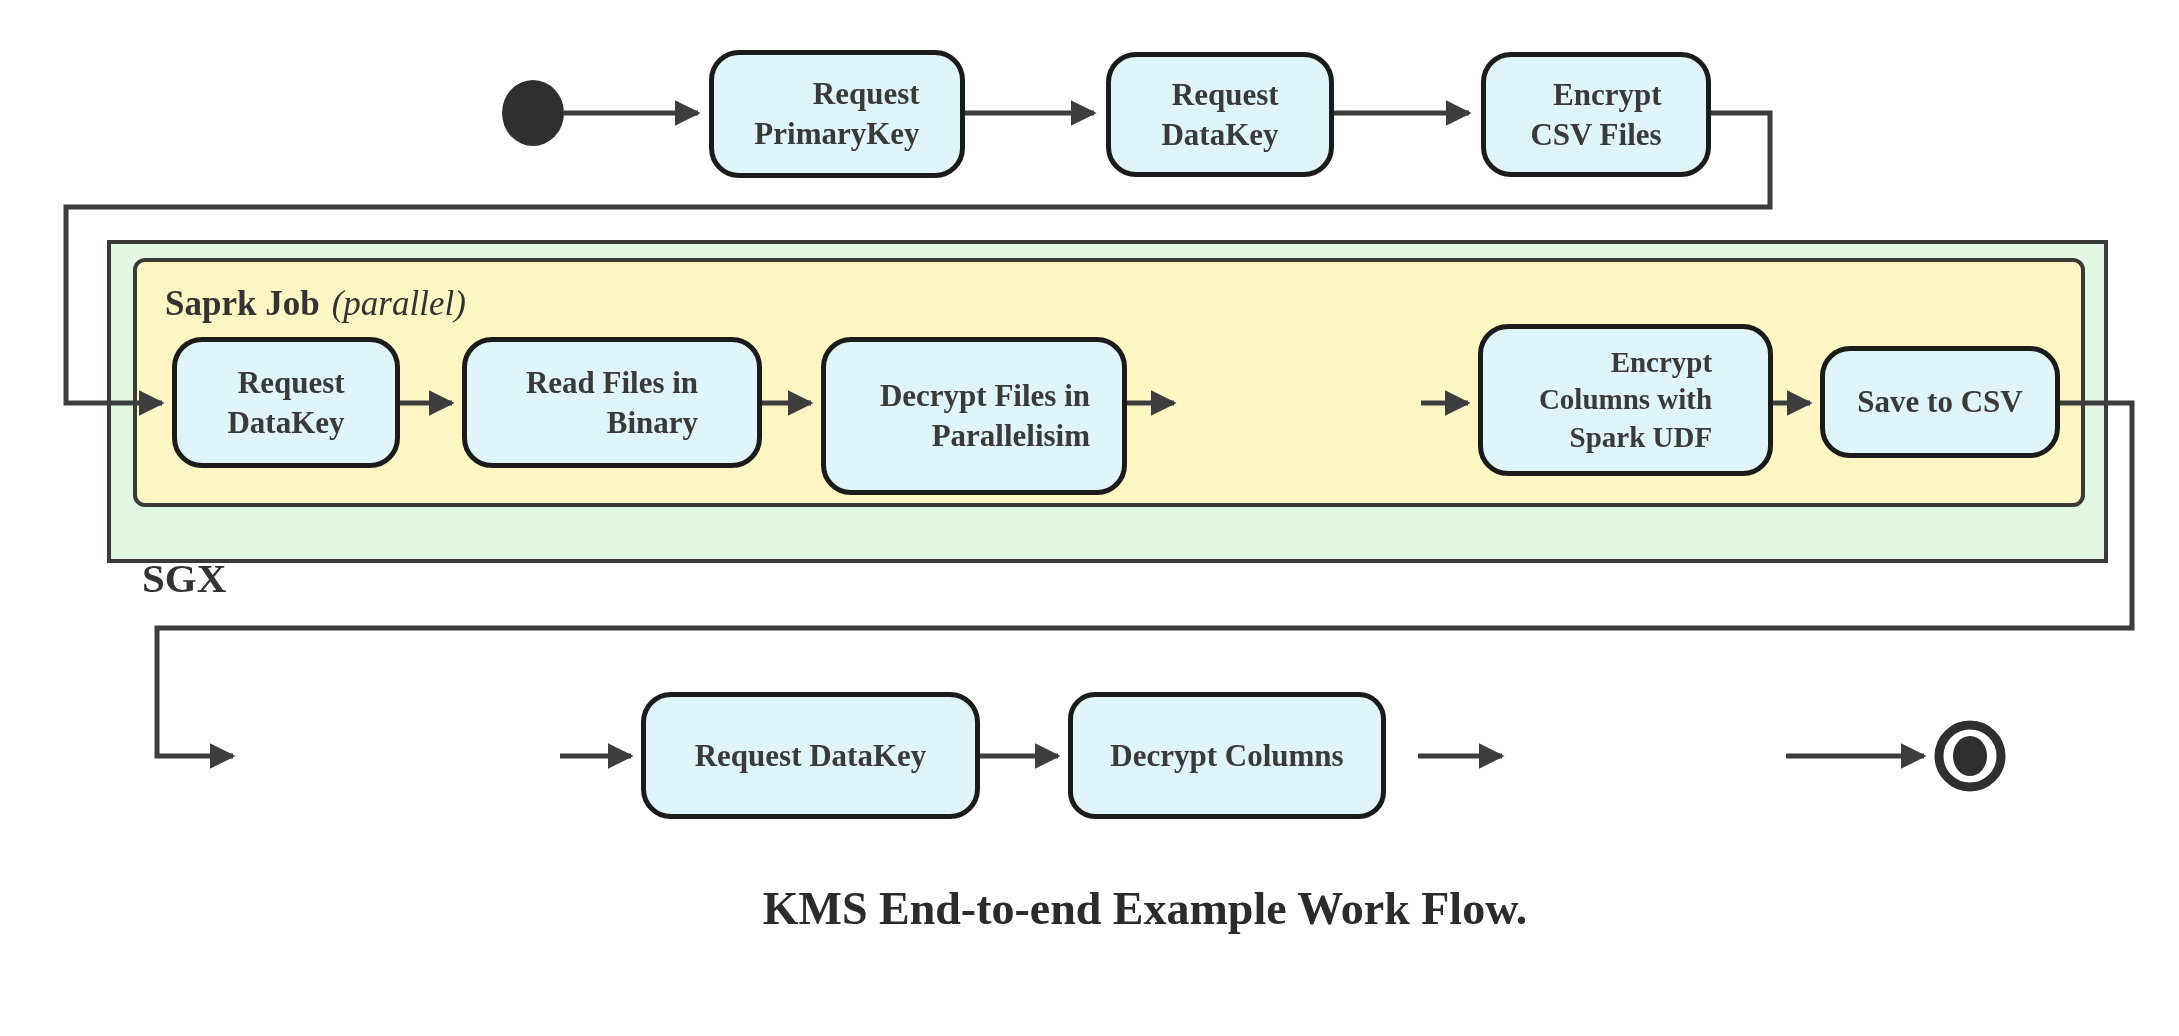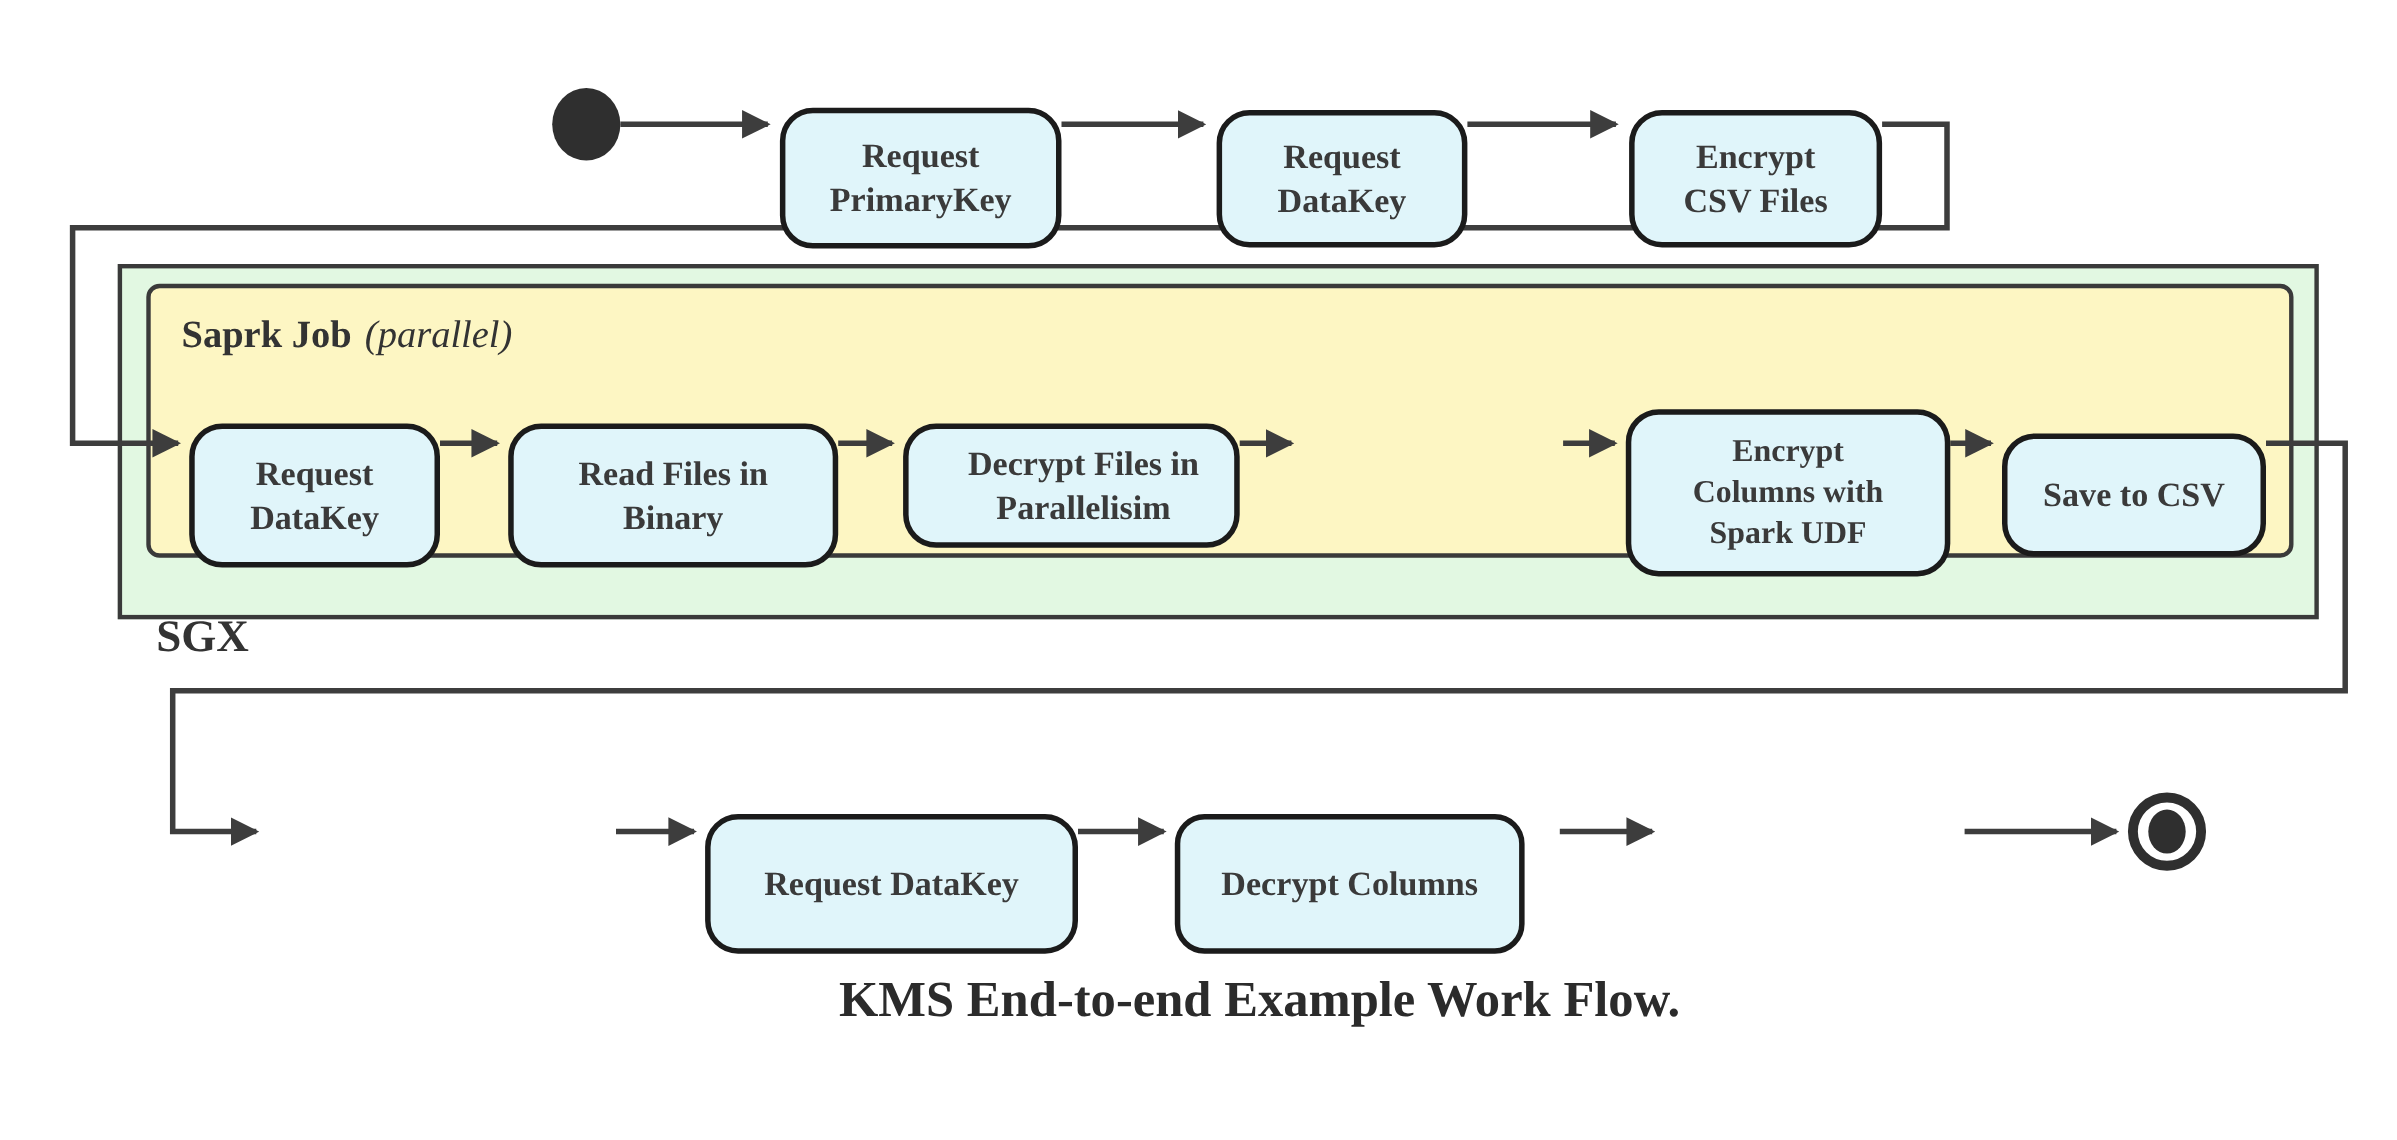--- a/index.html
+++ b/index.html
@@ -35,24 +35,23 @@
     position: absolute; left: 142px; top: 514px; z-index: 5;
     font-size: 41px; font-weight: bold; color: #333333; margin-top: 40px;
   }
   .wires { position: absolute; left: 0; top: 0; z-index: 3; }
   .node {
     position: absolute; box-sizing: border-box; z-index: 4;
     background: #e0f5fa;
     border: 5px solid #1b1b1b;
     border-radius: 30px;
     display: flex; align-items: center; justify-content: center;
-    text-align: center;
+    text-align: right;
     font-weight: bold; font-size: 31px; line-height: 1.28;
     color: #3a3a3a;
-    margin-top: 48px;
   }
   .node-label { white-space: pre-line; }
   .caption {
     position: absolute; left: 1124px; top: 882px; transform: translateX(-50%);
     z-index: 5; white-space: nowrap;
     font-size: 46px; font-weight: bold; color: #2b2b2b; margin-left: 21px;
   }
 </style>
 </head>
 <body>
@@ -111,21 +110,21 @@
   </div>
 
   <div class="node" style="left:172px; top:337px; width:228px; height:131px;">
     <span class="node-label">Request
 DataKey</span>
   </div>
   <div class="node" style="left:462px; top:337px; width:300px; height:131px;">
     <span class="node-label">Read Files in
 Binary</span>
   </div>
-  <div class="node" style="left:821px; top:337px; width:306px; height:113px;padding-left:22px;">
+  <div class="node" style="left:821px; top:337px; width:306px; height:158px;padding-left:22px;">
     <span class="node-label">Decrypt Files in
 Parallelisim</span>
   </div>
   <div class="node" style="left:1478px; top:324px; width:295px; height:152px; font-size:29px;">
     <span class="node-label">Encrypt
 Columns with
 Spark UDF</span>
   </div>
   <div class="node" style="left:1820px; top:346px; width:240px; height:112px;">
     <span class="node-label">Save to CSV</span>

